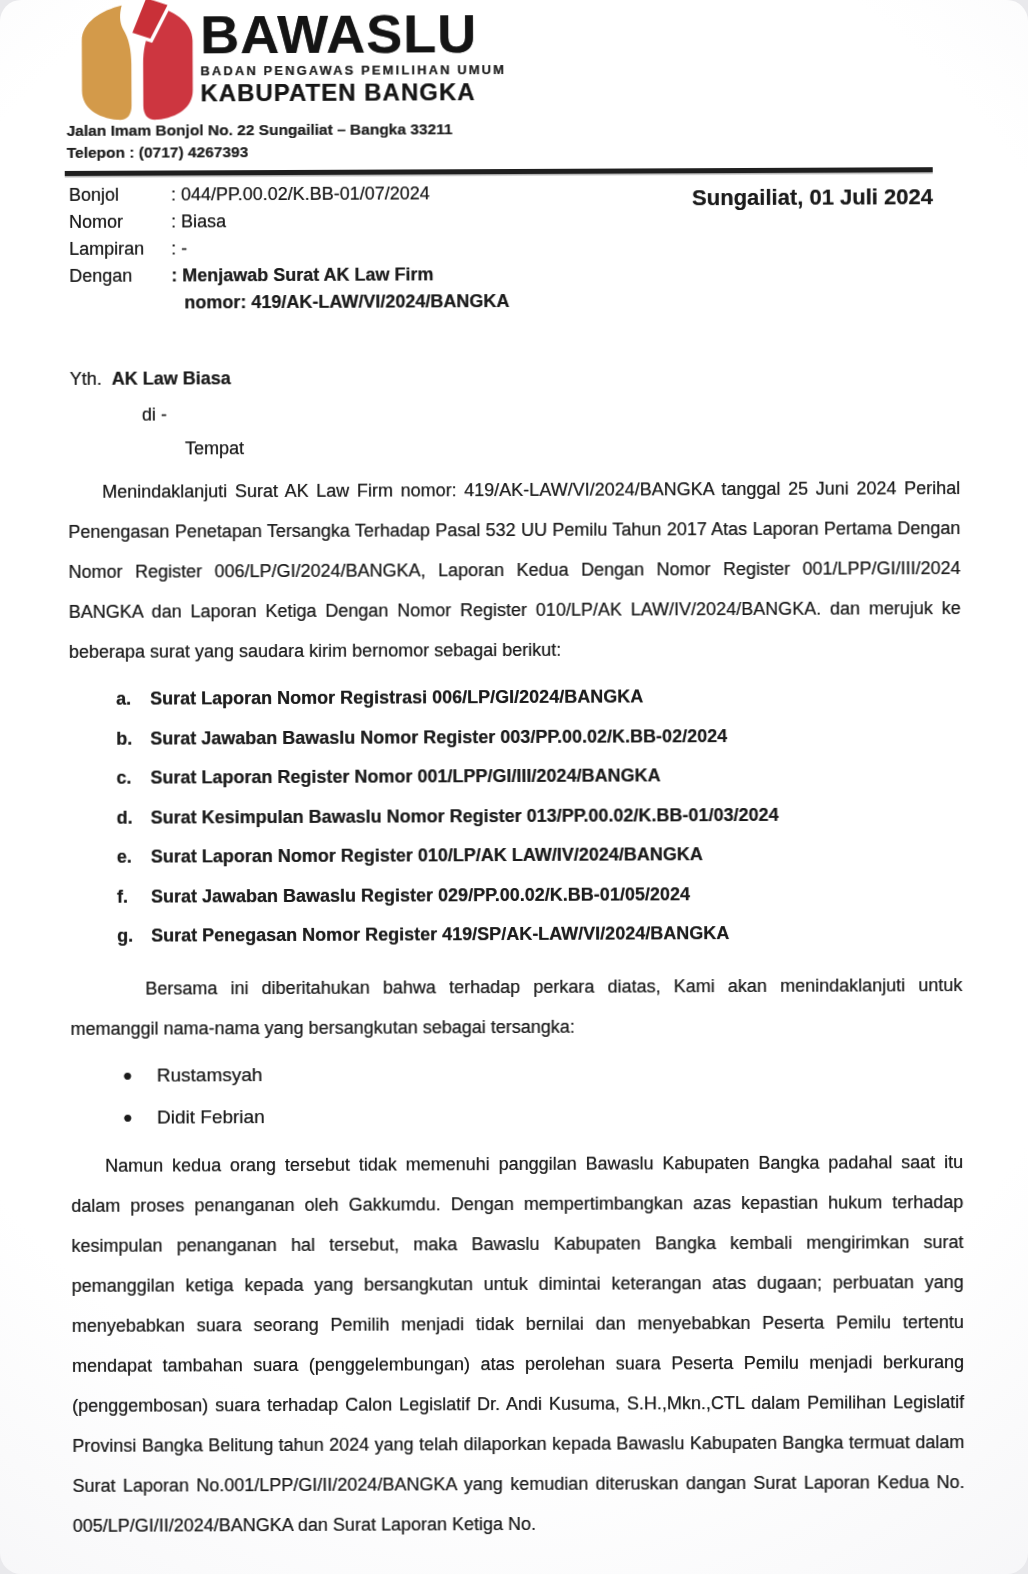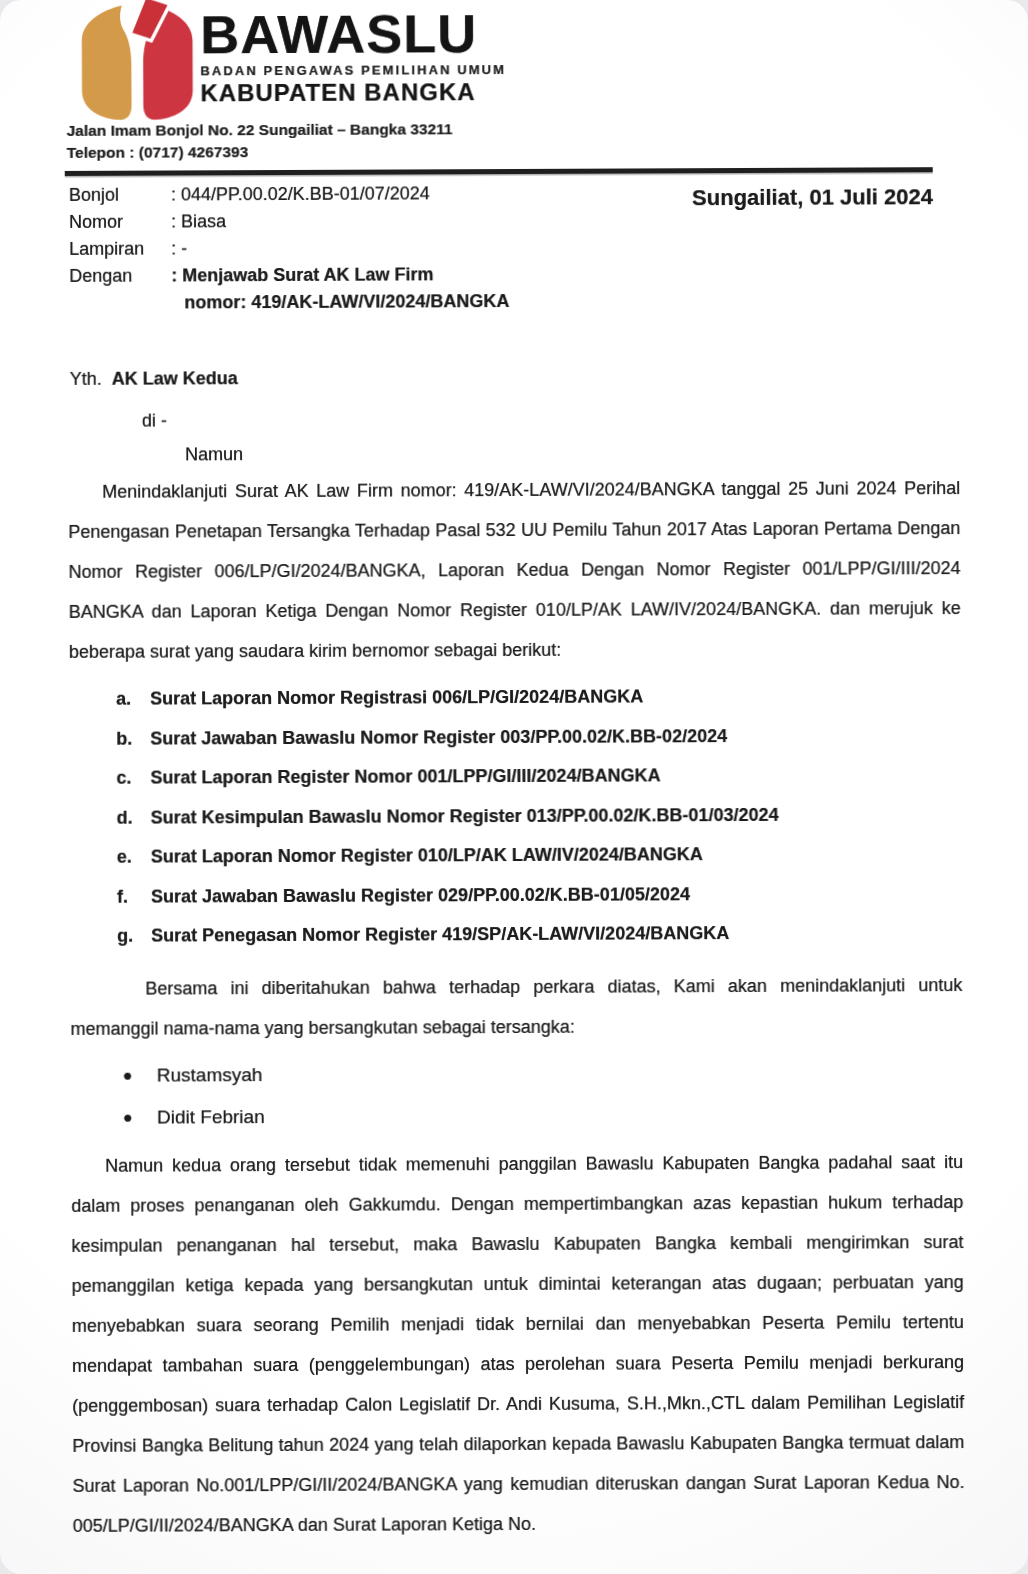--- a/index.html
+++ b/index.html
@@ -30,21 +30,21 @@
   .rule{position:absolute;left:64px;top:169px;width:868px;height:5px;background:#1f1f1f;box-shadow:0 1.5px 0 rgba(30,30,30,.35);}
   
   .meta{position:absolute;left:68px;top:180px;font-size:18px;line-height:27px;}
   .meta-row{display:flex;}
   .meta-label{width:102px;flex:none;}
   .meta-cont{margin-left:102px;padding-left:13px;}
   .bold{font-weight:700;}
   .date{position:absolute;right:96px;top:186px;font-size:22px;font-weight:700;color:#1a1a1a;}
   
   .recipient{position:absolute;left:68px;top:364px;font-size:18px;line-height:27px;}
-  .rec-line2{margin-left:72px;margin-top:15px;}
+  .rec-line2{margin-left:72px;margin-top:9px;}
   .rec-line3{margin-left:115px;margin-top:7px;}
   
   .bodytext{position:absolute;left:66px;top:470px;width:892px;font-size:18px;line-height:40px;}
   p{margin:0;text-align:justify;}
   .p1{text-indent:34px;}
   .letters{list-style:none;margin:8px 0 0 0;padding:0 0 0 47px;font-weight:700;}
   .letters li{display:flex;line-height:39.5px;}
   .letters .marker{width:34px;flex:none;}
   .p2{text-indent:75px;margin-top:12px;}
   .suspects{list-style:none;margin:6px 0 0 0;padding:0 0 0 52px;}
@@ -95,24 +95,24 @@
         <span class="bold">: Menjawab Surat AK Law Firm</span>
       </div>
       <div class="meta-cont bold">nomor: 419/AK-LAW/VI/2024/BANGKA</div>
     </div>
 
     <div class="date">Sungailiat, 01 Juli 2024</div>
 
     <div class="recipient">
       <div>
         <span>Yth.</span>&nbsp;
-        <span class="bold">AK Law Kedua</span>
+        <span class="bold">AK Law Biasa</span>
       </div>
       <div class="rec-line2">di -</div>
-      <div class="rec-line3">Namun</div>
+      <div class="rec-line3">Tempat</div>
     </div>
 
     <div class="bodytext">
       <p class="p1">Menindaklanjuti Surat AK Law Firm nomor: 419/AK-LAW/VI/2024/BANGKA tanggal 25 Juni 2024 Perihal Penengasan Penetapan Tersangka Terhadap Pasal 532 UU Pemilu Tahun 2017 Atas Laporan Pertama Dengan Nomor Register 006/LP/GI/2024/BANGKA, Laporan Kedua Dengan Nomor Register 001/LPP/GI/III/2024 BANGKA dan Laporan Ketiga Dengan Nomor Register 010/LP/AK LAW/IV/2024/BANGKA. dan merujuk ke beberapa surat yang saudara kirim bernomor sebagai berikut:</p>
 
       <ol class="letters">
         <li>
             <span class="marker">a.</span>
             <span>Surat Laporan Nomor Registrasi 006/LP/GI/2024/BANGKA</span>
           </li>

